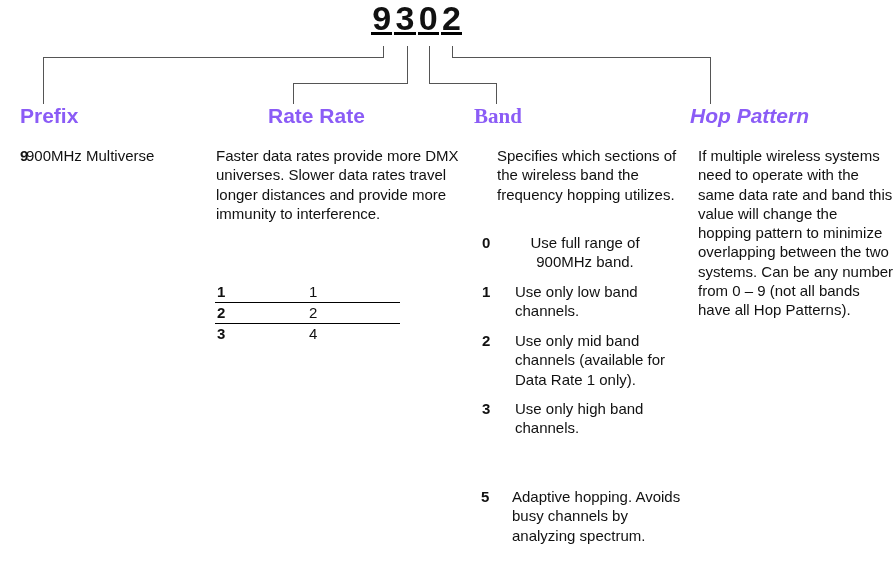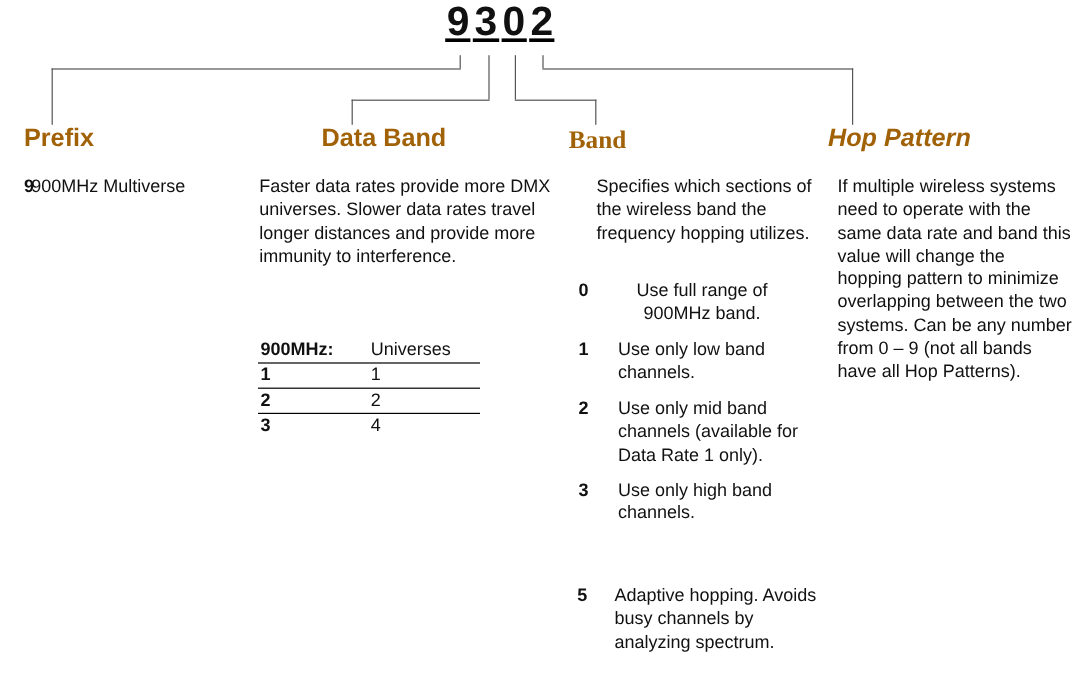--- a/index.html
+++ b/index.html
@@ -4,21 +4,21 @@
 <style>
   html, body { margin: 0; padding: 0; background: #ffffff; }
   body { width: 896px; height: 566px; position: relative; overflow: hidden;
          font-family: "Liberation Sans", sans-serif; color: #111111; }
   .abs { position: absolute; }
   .code { top: 0px; left: 370px; height: 40px; display: flex; }
   .digit { font-weight: bold; font-size: 34px; line-height: 36px; width: 23.3px; text-align: center;
            position: relative; }
   .digit .ul { position: absolute; left: 1px; right: 1px; top: 32px; height: 3px; background: #000; }
   .ln { position: absolute; background: #555555; }
-  .h { font-weight: bold; font-size: 21px; line-height: 24px; top: 104px; color: #a16207; }
+  .h { font-weight: bold; font-size: 21px; line-height: 24px; top: 104px; color: #8b5cf6; }
   .body { font-size: 15px; line-height: 19.3px; }
   .num { font-weight: bold; }
   .tbl { position: absolute; left: 215px; top: 282px; width: 185px; font-size: 15px; }
   .tr { position: relative; height: 20px; line-height: 19px; }
   .tr .c1 { position: absolute; left: 2px; font-weight: bold; }
   .tr .c2 { position: absolute; left: 94px; }
   .tr.hd .c1 { left: 2px; }
   .tr.line { border-bottom: 1.5px solid #000; }
   .item { position: absolute; font-size: 15px; line-height: 19.3px; }
   .item .n { position: absolute; left: 0; font-weight: bold; }
@@ -44,36 +44,32 @@
 
 <div class="ln" style="left:429px; top:46px; width:1px; height:37px;"></div>
 <div class="ln" style="left:429px; top:83px; width:68px; height:1px;"></div>
 <div class="ln" style="left:496px; top:83px; width:1px; height:21px;"></div>
 
 <div class="ln" style="left:452px; top:46px; width:1px; height:11px;"></div>
 <div class="ln" style="left:452px; top:57px; width:259px; height:1px;"></div>
 <div class="ln" style="left:710px; top:57px; width:1px; height:47px;"></div>
 
 <div class="abs h" style="left:20px;">Prefix</div>
-<div class="abs h" style="left:268px;">Data Band</div>
+<div class="abs h" style="left:268px;">Rate Rate</div>
 <div class="abs h" style="left:474px;font-family:Liberation Serif, serif;">Band</div>
 <div class="abs h" style="left:690px;font-style:italic;">Hop Pattern</div>
 
 <div class="abs body" style="left:20px; top:146px;">
   <span class="num">9</span>
   <span style="position:absolute; left:6px; white-space:nowrap;">900MHz Multiverse</span>
 </div>
 
 <div class="abs body" style="left:216px; top:146px; width:250px;">Faster data rates provide more DMX universes. Slower data rates travel longer distances and provide more immunity to interference.</div>
 
 <div class="tbl">
-  <div class="tr hd line">
-    <span class="c1">900MHz:</span>
-    <span class="c2">Universes</span>
-  </div>
   <div class="tr line">
     <span class="c1">1</span>
     <span class="c2">1</span>
   </div>
   <div class="tr line">
     <span class="c1">2</span>
     <span class="c2">2</span>
   </div>
   <div class="tr">
     <span class="c1">3</span>

